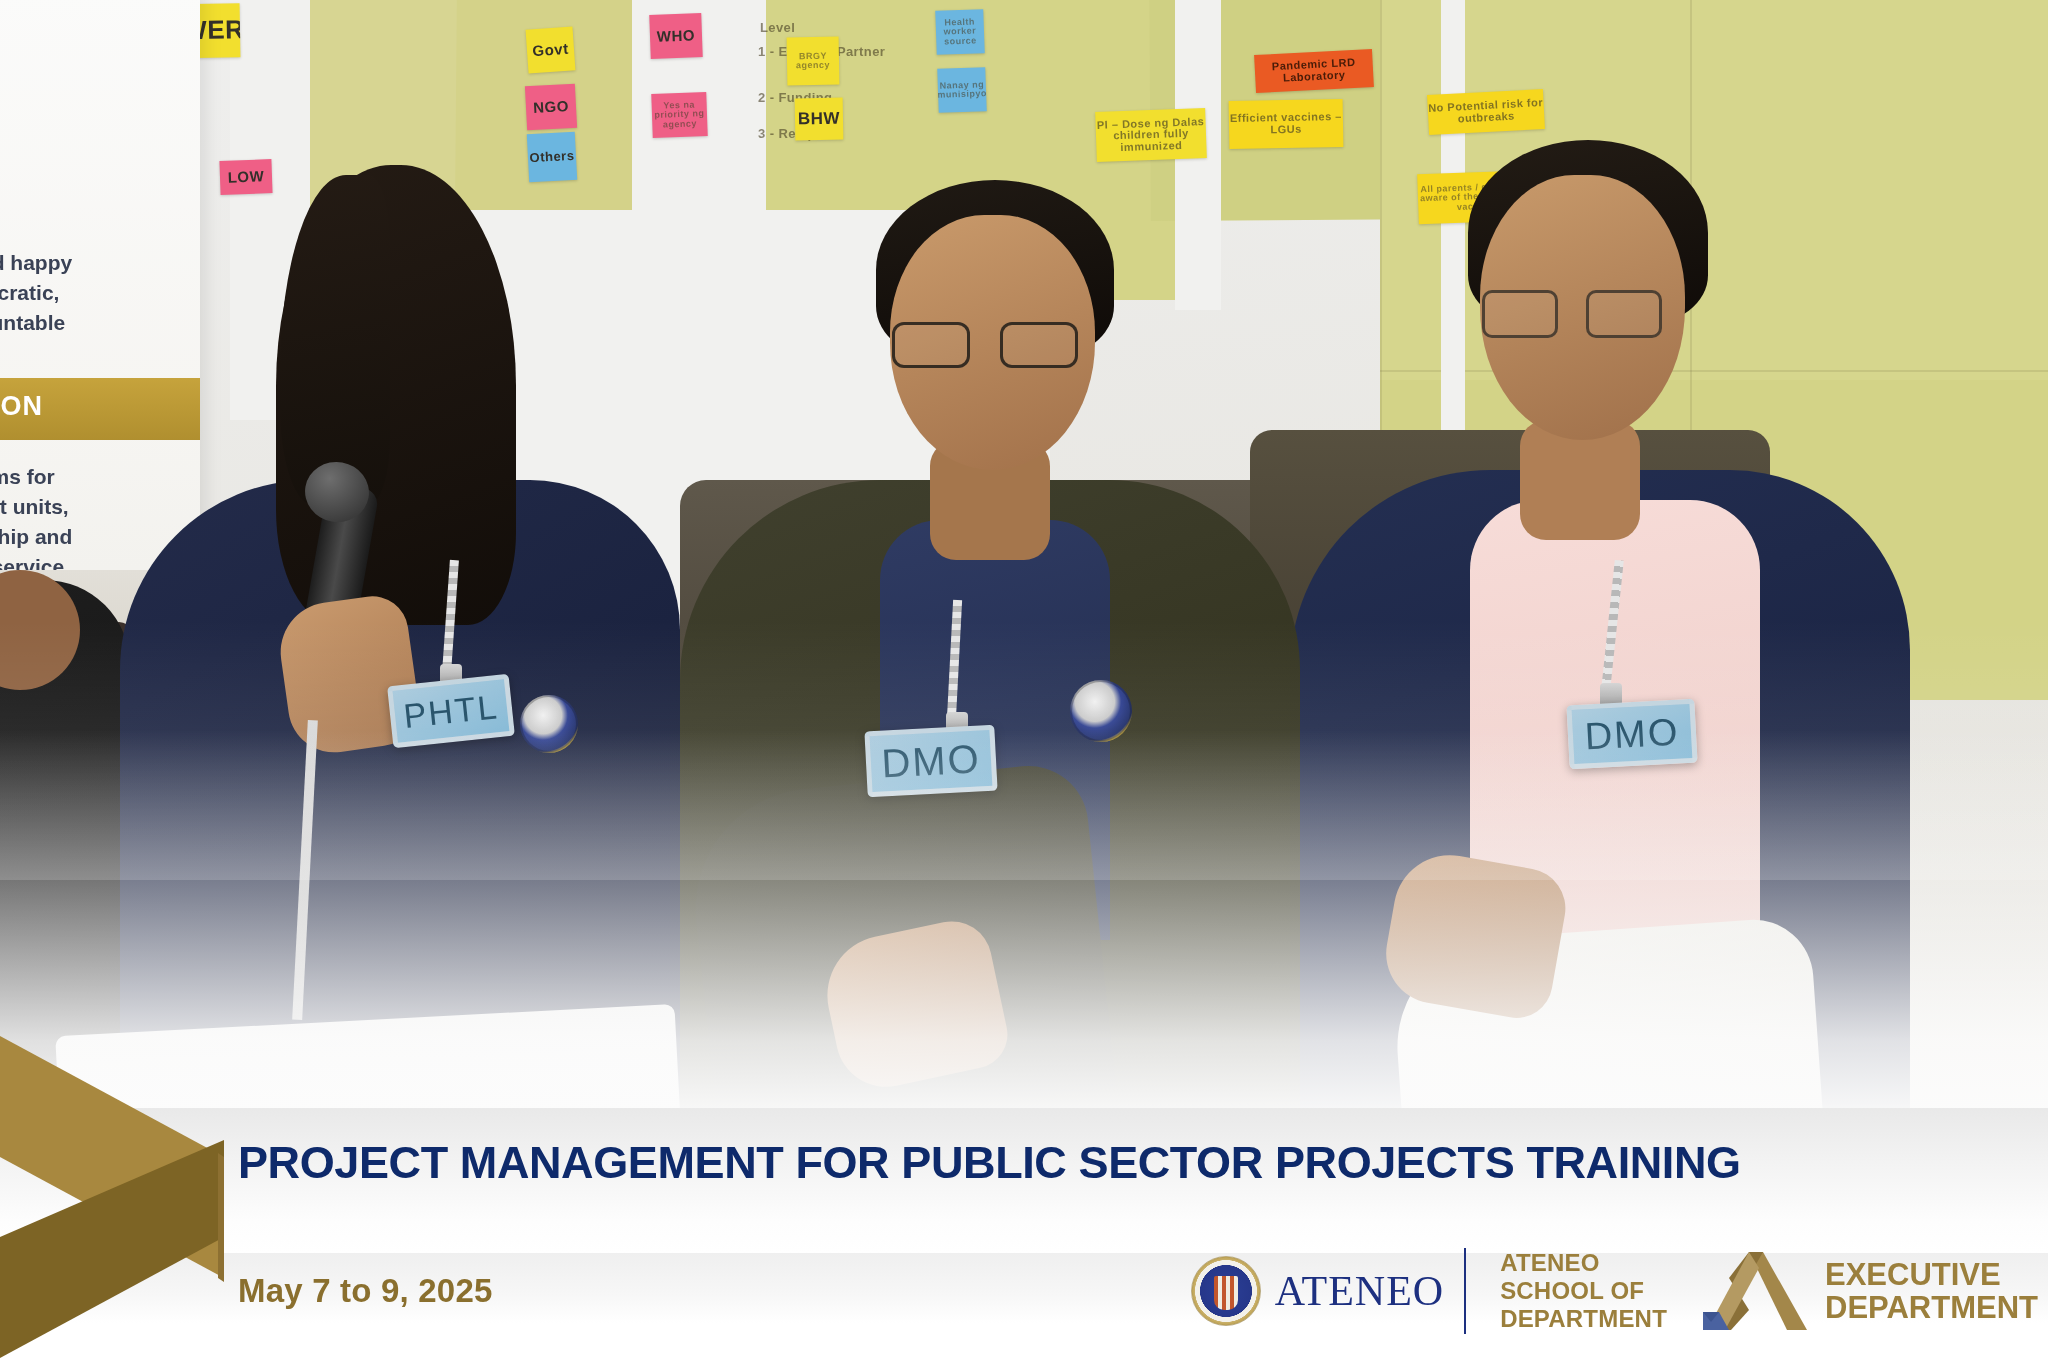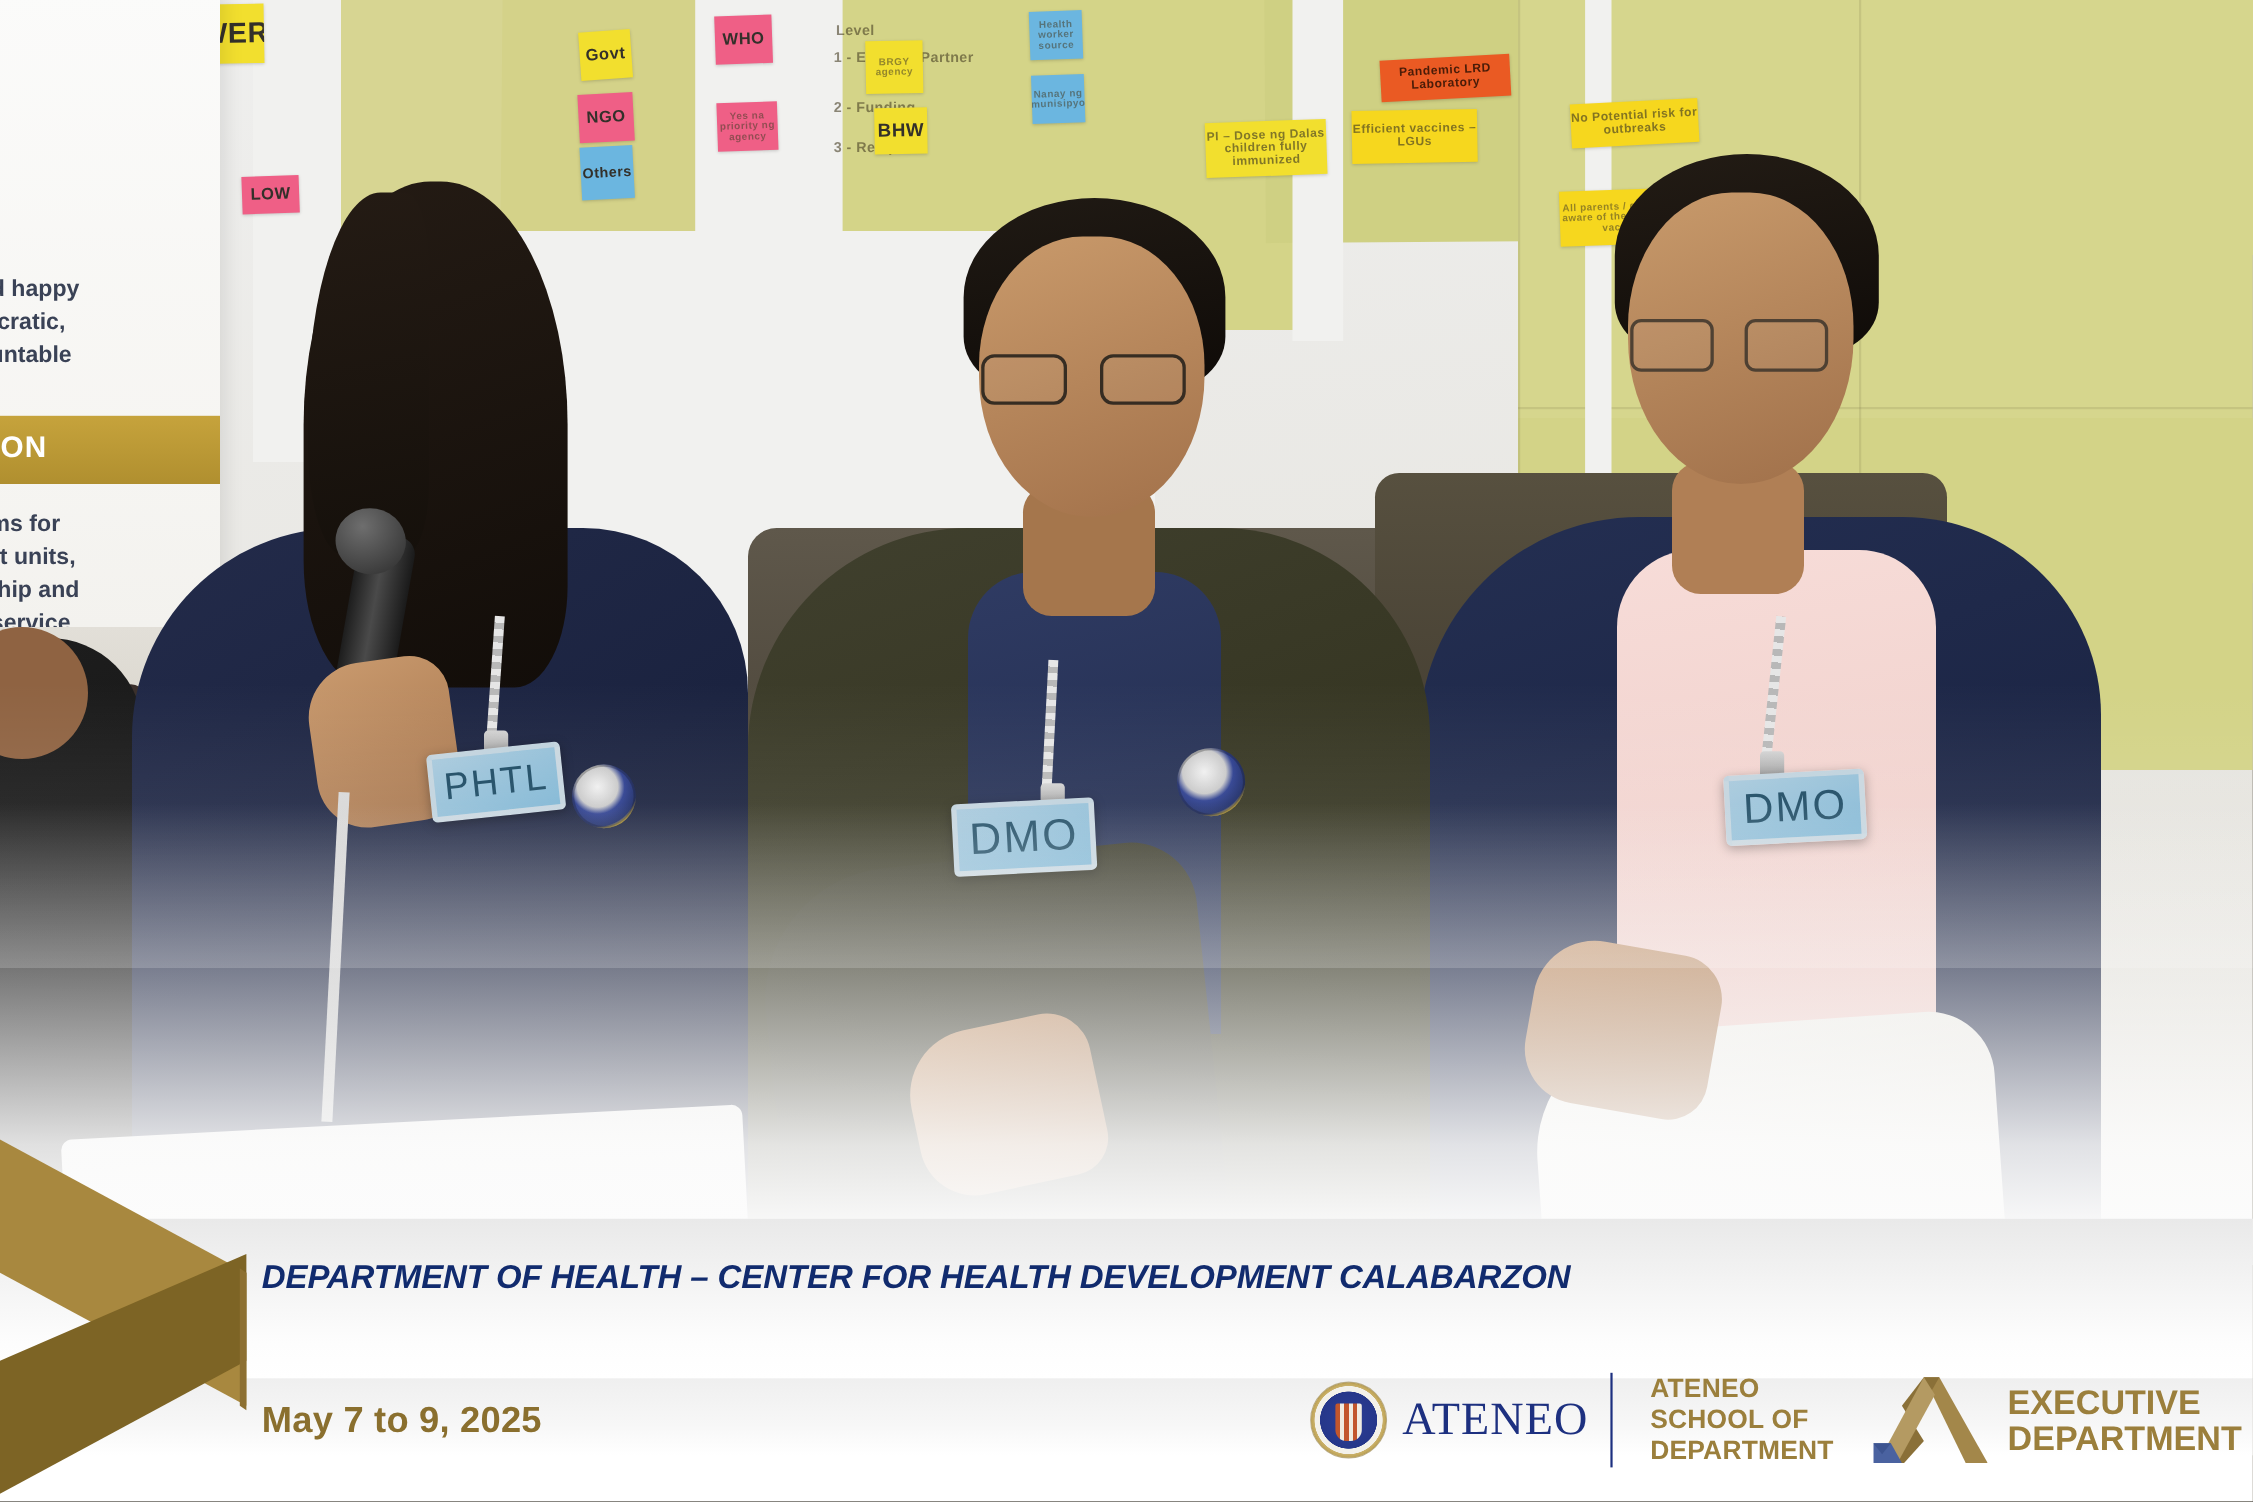--- a/index.html
+++ b/index.html
@@ -469,21 +469,21 @@
   <div class="chev">
     <svg width="235" height="345" viewBox="0 0 235 345" xmlns="http://www.w3.org/2000/svg" aria-hidden="true">
       <polygon points="0,16 0,137 224,258 224,137" fill="#a8883f"></polygon>
       <polygon points="0,217 0,338 224,217 224,120" fill="#7d6425"></polygon>
       <polygon points="0,16 0,137 0,137 0,16" fill="#8d7032"></polygon>
       <polygon points="218,133 224,137 224,262 218,258" fill="#8d7032"></polygon>
     </svg>
   </div>
 
   <div class="title-block">
-    <div class="sub">DEPARTMENT OF HEALTH – CENTER FOR HEALTH DEVELOPMENT CALABARZON</div>
+    <div class="ttl">PROJECT MANAGEMENT FOR PUBLIC SECTOR PROJECTS TRAINING</div>
   </div>
   <div class="date">May 7 to 9, 2025</div>
 
   <div class="logos">
 
     <div class="ateneo-lock">
       <div class="seal-logo">
         <div class="ring-text"></div>
         <div class="shield"></div>
       </div>

